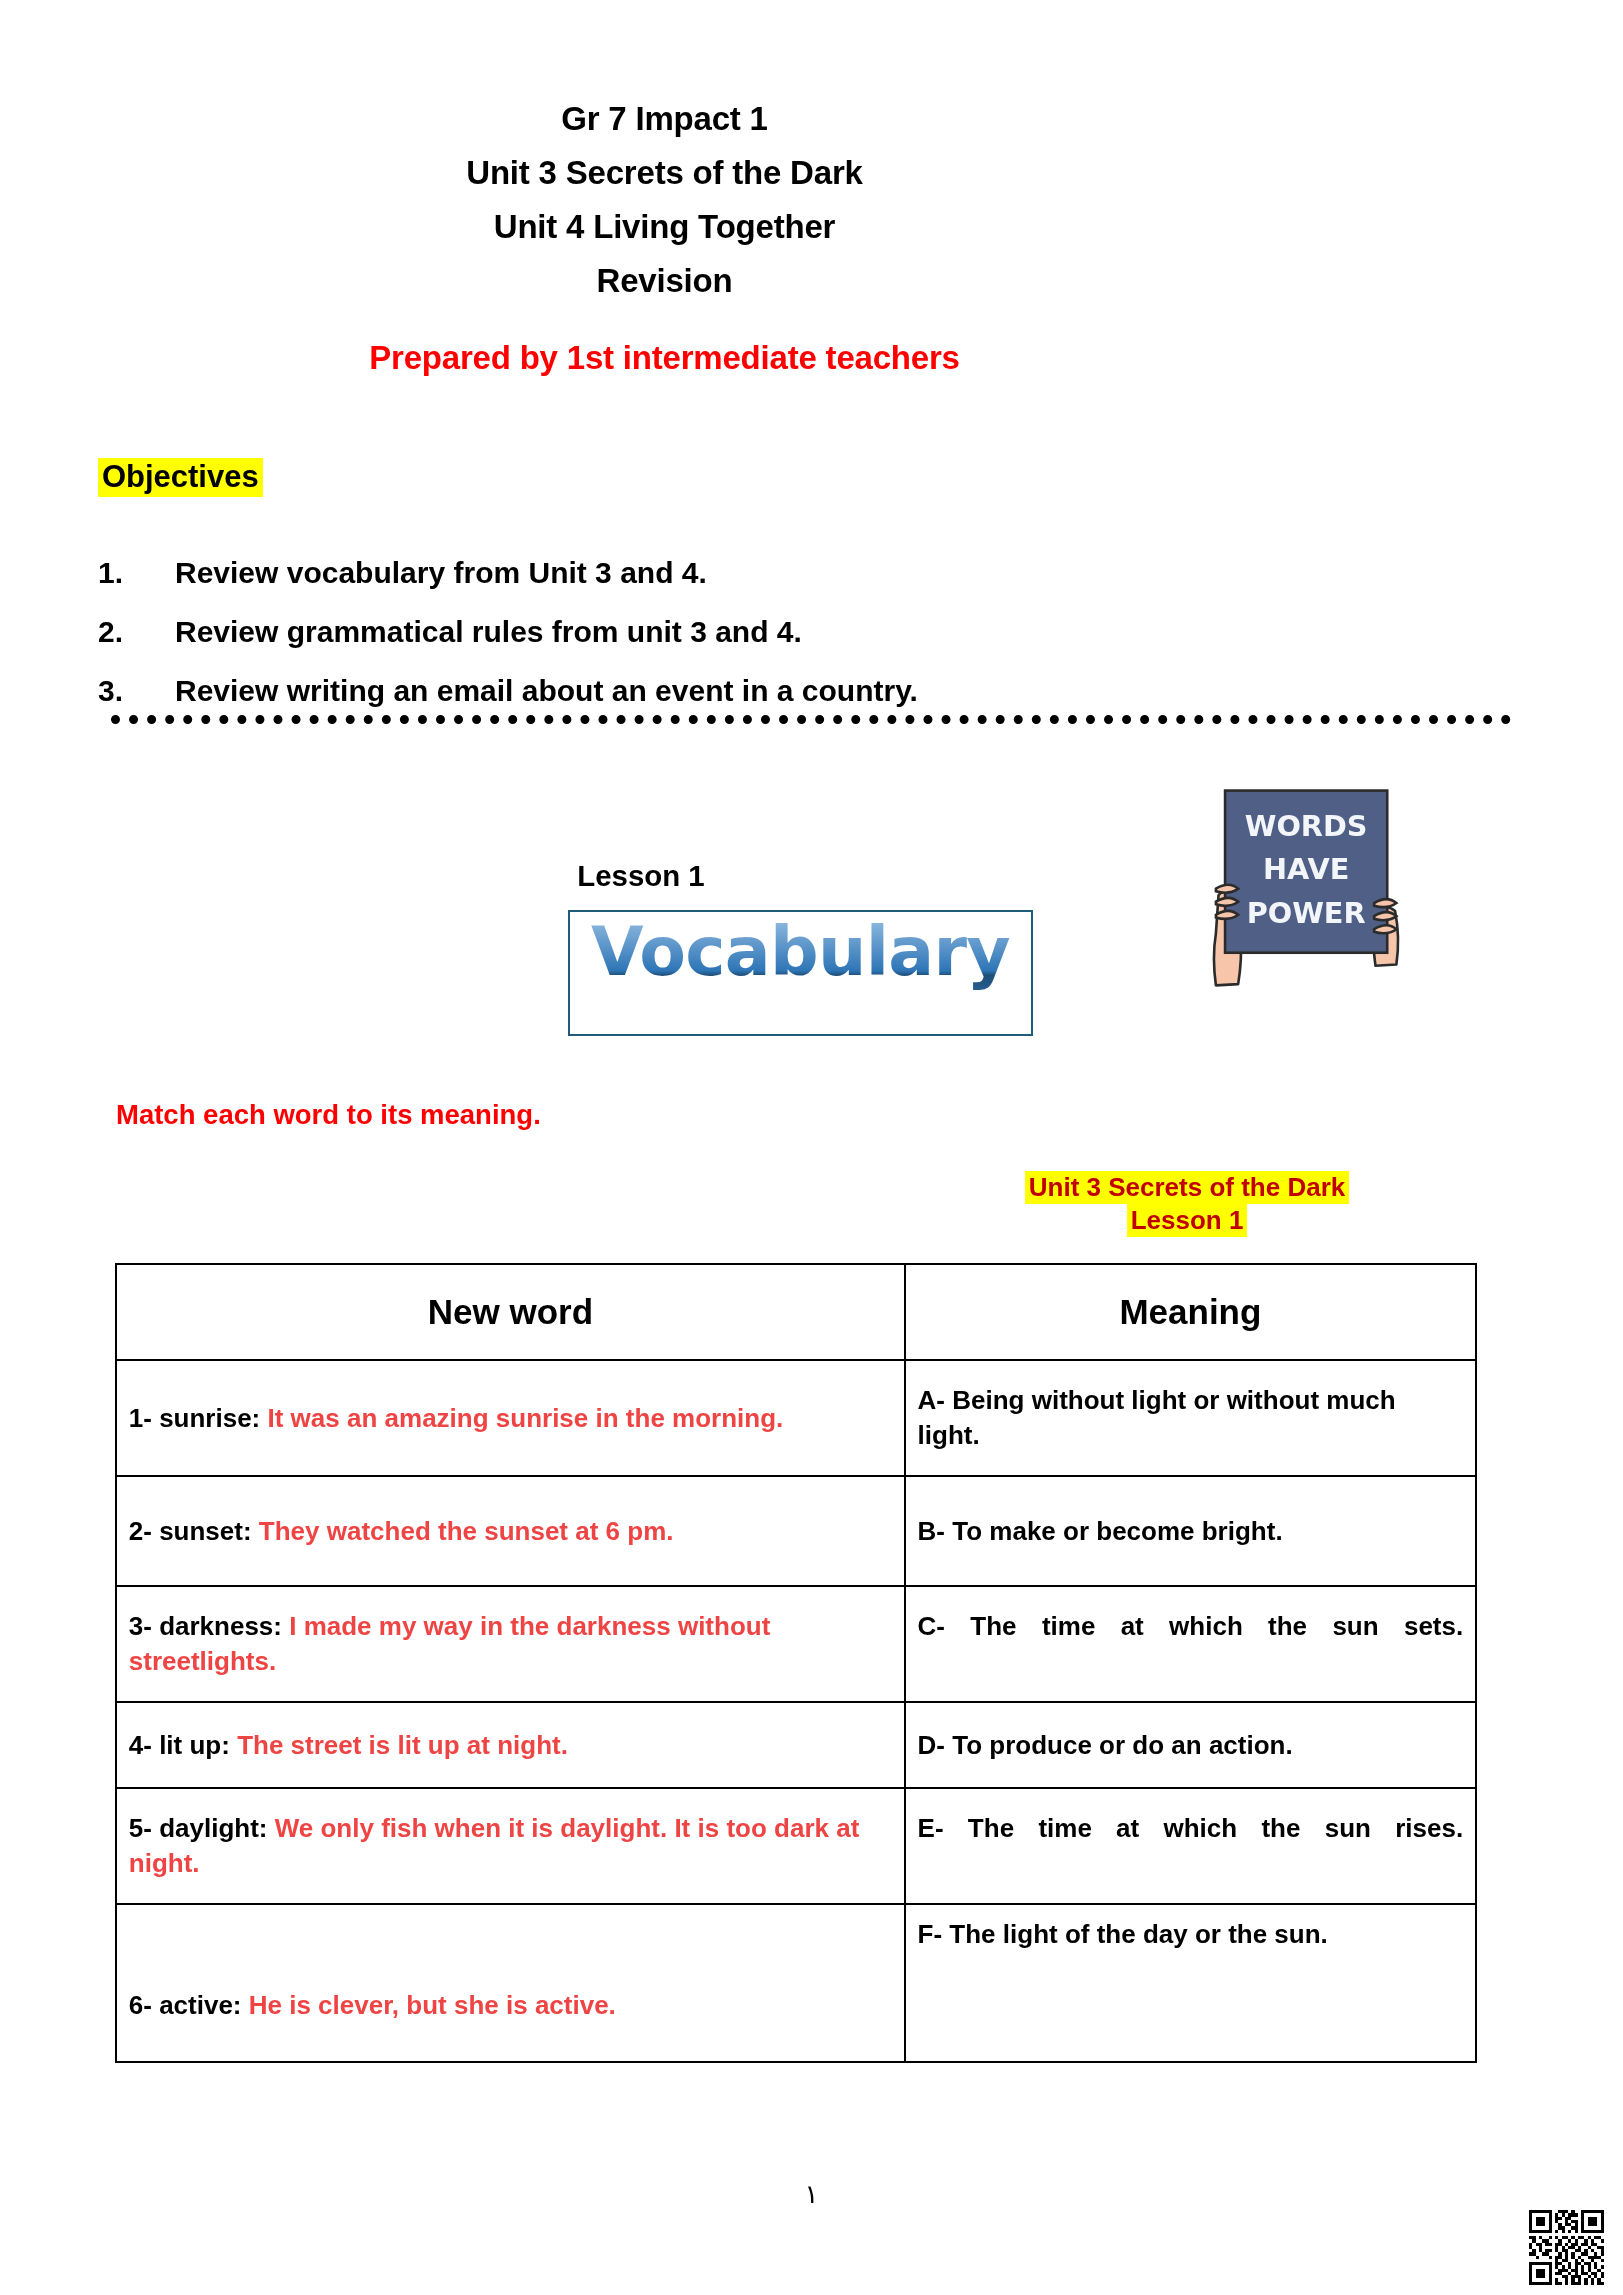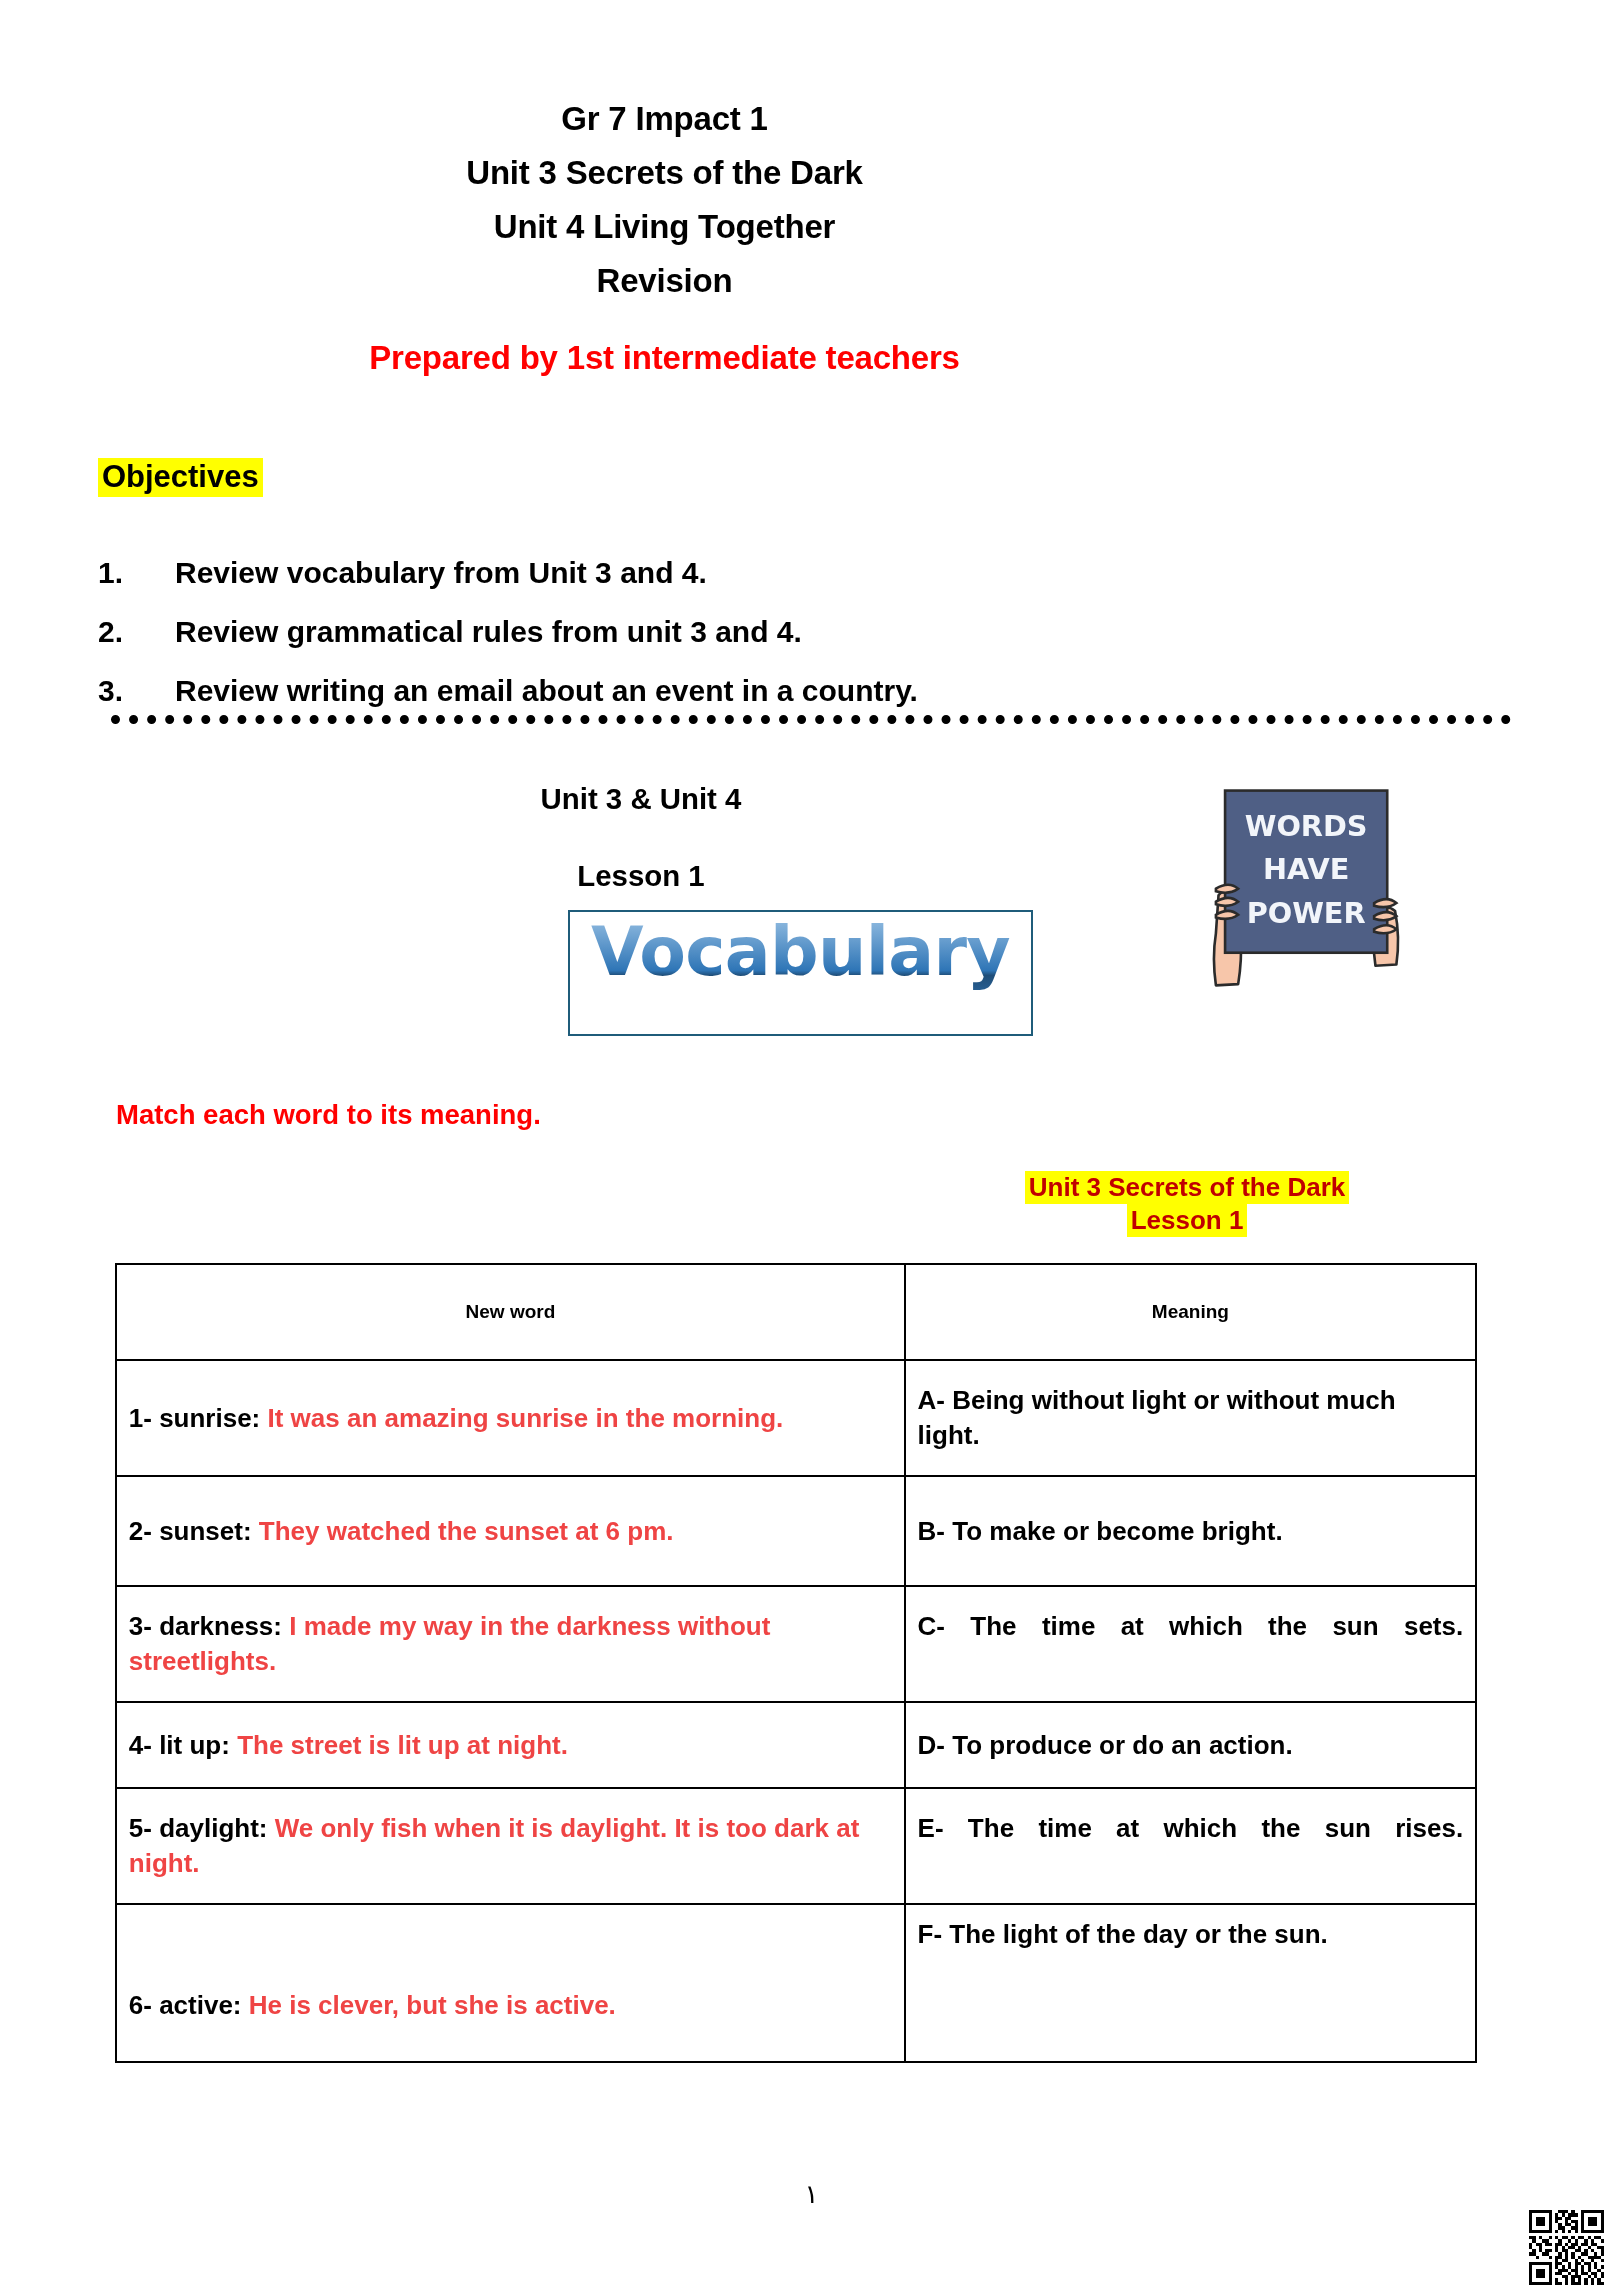--- a/index.html
+++ b/index.html
@@ -175,21 +175,21 @@
     border: 2px solid #000000;
     vertical-align: middle;
     padding: 9.2px 11.8px;
     box-sizing: border-box;
   }
   .match-table col.c-word { width: 58%; }
   .match-table col.c-mean { width: 42%; }
   .match-table thead th {
     height: 96px;
     text-align: center;
-    font-size: 19px;
+    font-size: 35px;
     font-weight: bold;
   }
   .cell-word, .cell-mean {
     font-size: 26px;
     font-weight: bold;
     line-height: 1.34;
     color: #000000;
   }
   .cell-word .sentence { color: #ef4444; }
   .cell-mean.justify { text-align: justify; }
@@ -250,21 +250,20 @@
       <span>Review grammatical rules from unit 3 and 4.</span>
     </li>
     <li>
       <span class="num">3.</span>
       <span>Review writing an email about an event in a country.</span>
     </li>
   </ul>
 
   <div class="dotted-rule"></div>
 
-  <div class="sub-head unit">Unit 3 &amp; Unit 4</div>
   <div class="sub-head lesson">Lesson 1</div>
 
   <div class="vocab-box">
     <span class="vocab-word">Vocabulary</span>
   </div>
 
   <div class="poster-art">
     <svg viewBox="0 0 390 370" width="255" height="242" xmlns="http://www.w3.org/2000/svg">
 
       <path d="M62 196 q8 -10 24 -8 l10 70 q2 38 -4 74 l-34 2 q-6 -42 0 -80 z" fill="#F7C6AA" stroke="#2B2B2B" stroke-width="4" stroke-linejoin="round"></path>

